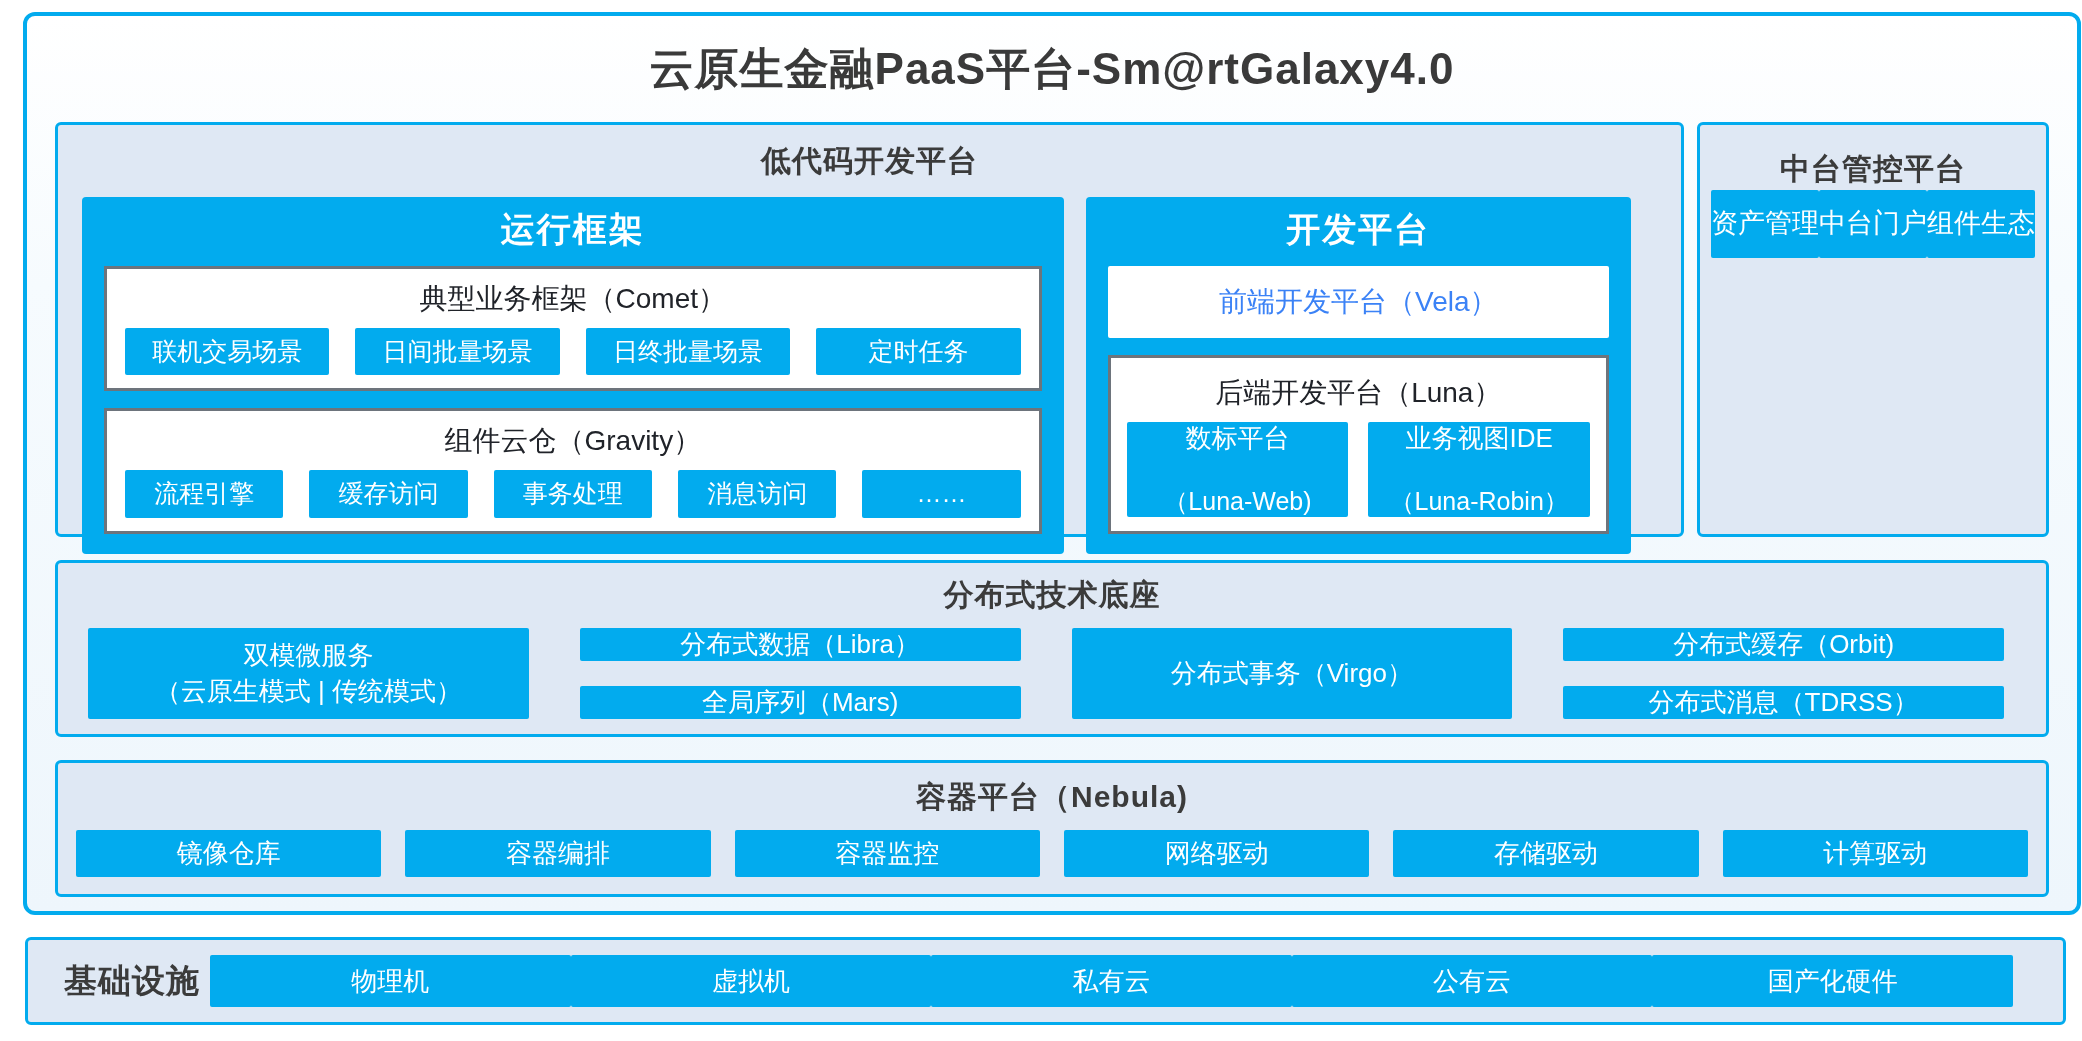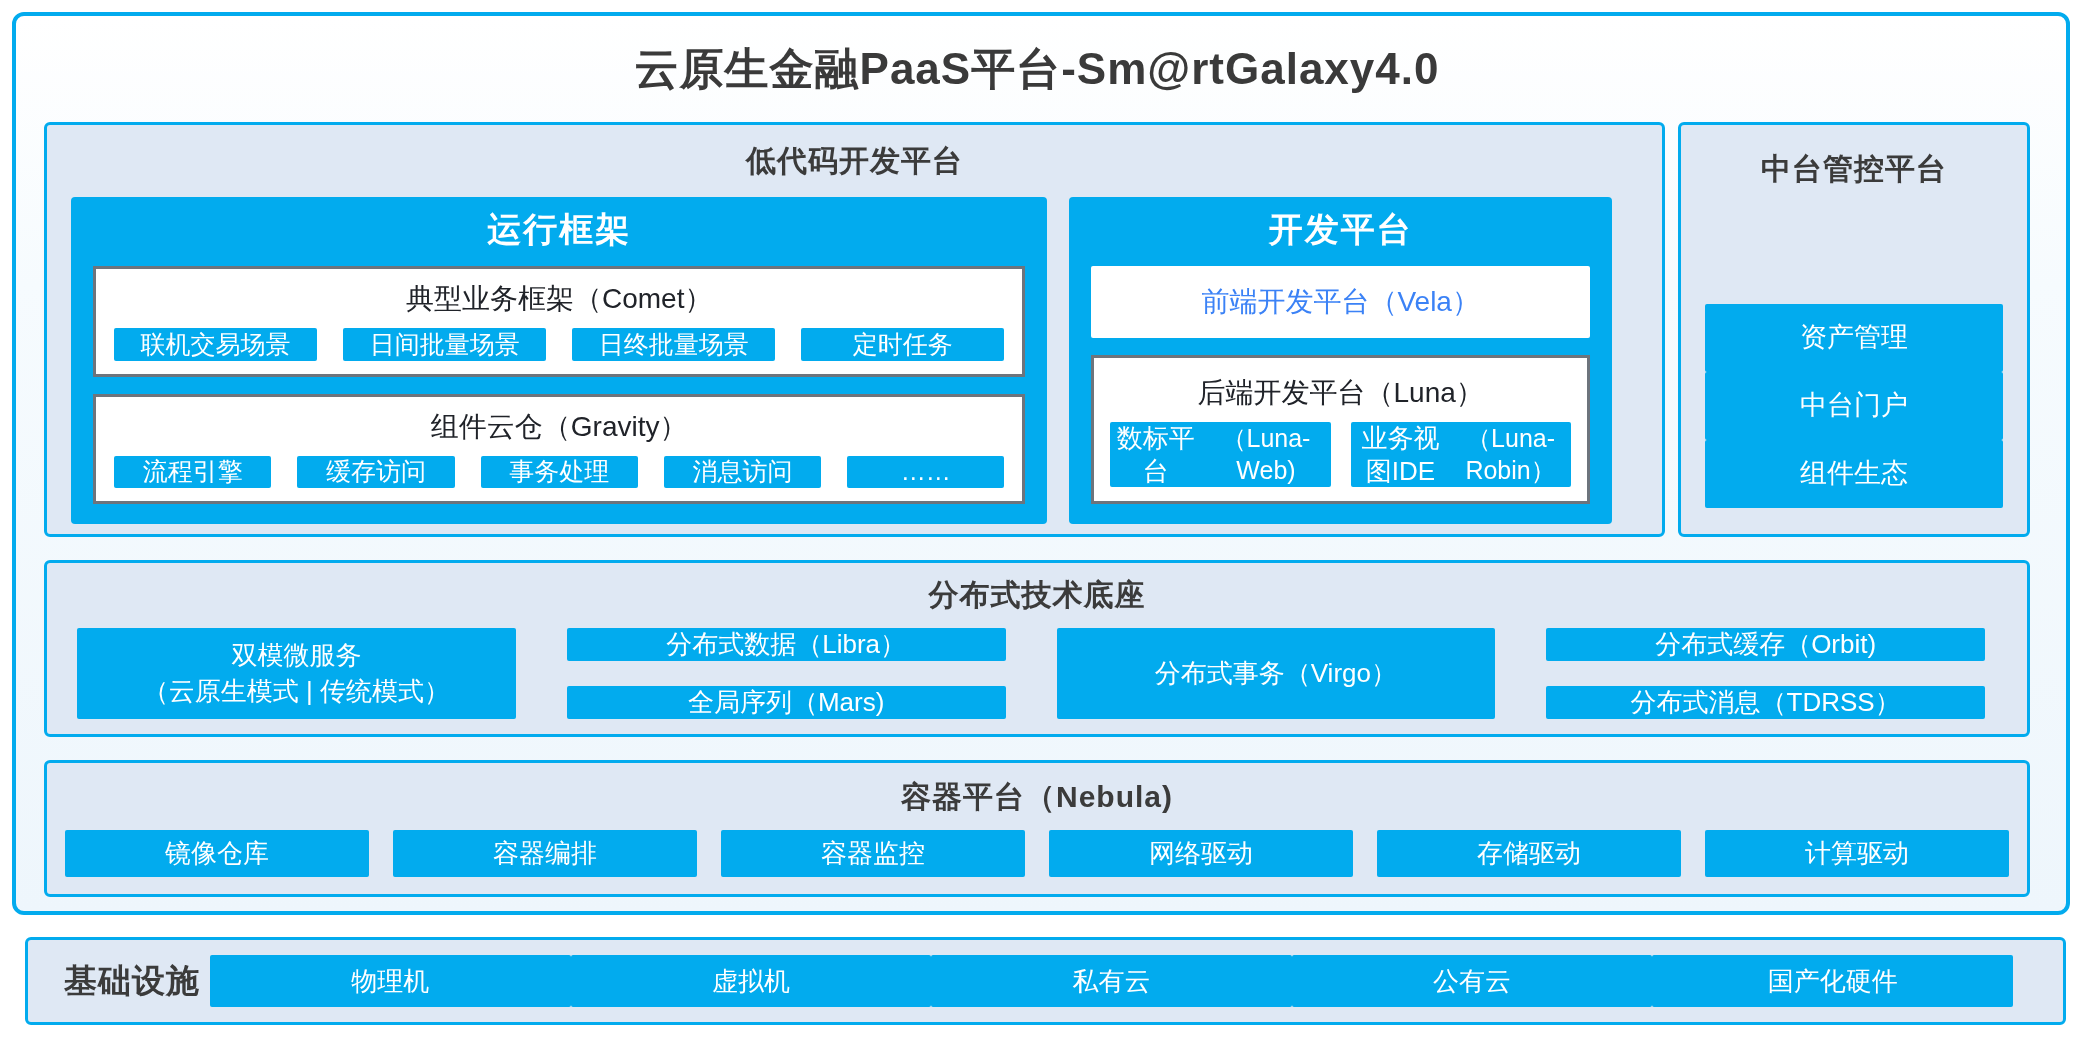--- a/index.html
+++ b/index.html
@@ -11,25 +11,25 @@
   *{box-sizing:border-box;margin:0;padding:0;}
   html,body{width:2082px;height:1041px;}
   body{
     position:relative;
     background:#ffffff;
     font-family:"Liberation Sans","DejaVu Sans",sans-serif;
     overflow:hidden;
   }
   
   .main-frame{
-    position:absolute;left:12px;top:12px;width:2058px;height:903px;
+    position:absolute;left:23px;top:12px;width:2058px;height:903px;
     border:4px solid var(--blue);border-radius:12px;
     background:linear-gradient(180deg,#ffffff 0%,#f6fbfe 30%,#eef6fc 100%);
     display:flex;flex-direction:column;
-    padding:0 36px 14px 28px;
+    padding:0 28px 14px 28px;
   }
   .title{
     height:106px;flex:none;
     display:flex;align-items:center;justify-content:center;
     font-size:44px;font-weight:bold;color:#3a3a3a;letter-spacing:1px;
   }
   
   .panel{
     border:3px solid var(--blue);border-radius:6px;
     background:var(--panel);
@@ -68,29 +68,29 @@
     text-align:center;flex:1;border-radius:2px;line-height:1.25;
   }
   
   .white-plain{
     background:#fff;height:72px;flex:none;
     display:flex;align-items:center;justify-content:center;
     font-size:28px;color:#3b82f6;border-radius:2px;
   }
   .backend{margin-top:17px;flex:1;padding:12px 16px 14px 16px;}
   .backend .chip-row{gap:20px;}
-  .chip.two-line{flex-direction:row;}
+  .chip.two-line{flex-direction:column;gap:31px;}
   .chip .l1{font-size:26px;}
   .chip .l2{font-size:25px;}
   
   .midctrl{width:352px;flex:none;display:flex;flex-direction:column;}
   .midctrl h2{padding-top:24px;}
   .mid-chips{
-    flex:1;display:flex;flex-direction:column;
-    justify-content:flex-end;padding:0 24px 26px 24px;
+    flex:1;display:flex;flex-direction:row;
+    justify-content:center;padding:0 24px 26px 24px;
   }
   .mid-chips .chip{flex:none;height:68px;font-size:27px;}
   
   .distributed{margin-top:23px;flex:none;height:177px;display:flex;flex-direction:column;}
   .distributed h2{padding-top:12px;}
   .dist-body{flex:1;display:flex;gap:51px;padding:12px 42px 15px 30px;}
   .chip.dual{flex:1;flex-direction:column;font-size:26px;line-height:1.35;}
   .dist-col{flex:1;display:flex;flex-direction:column;gap:25px;}
   .dist-col .chip{font-size:26px;}
   

